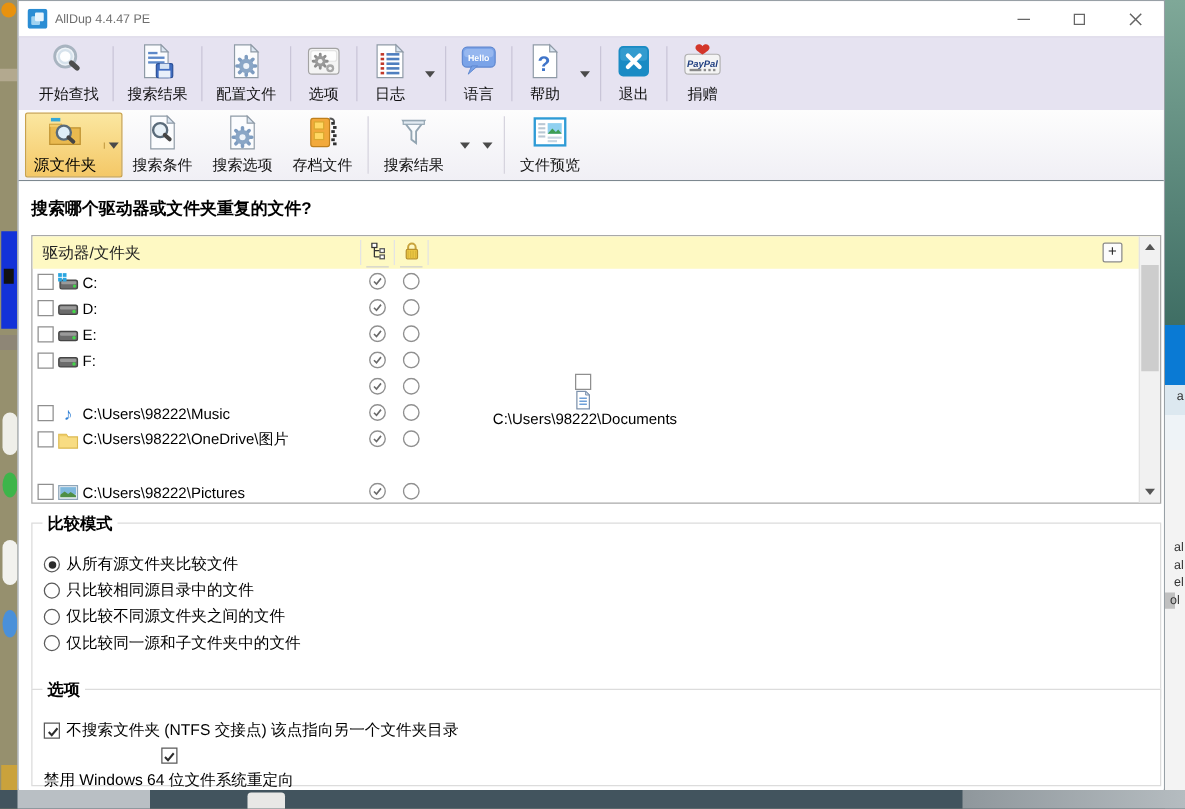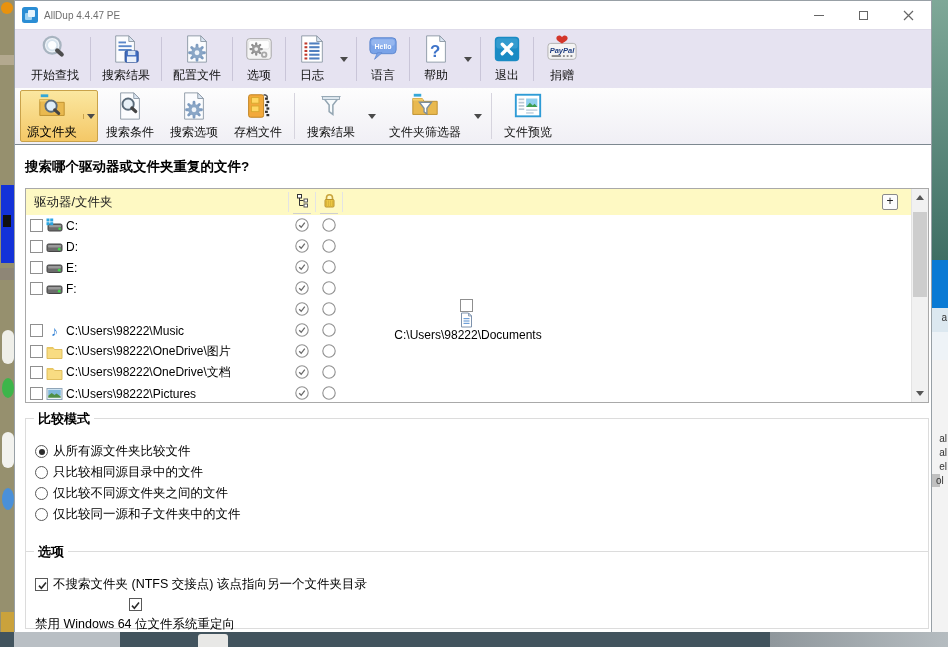--- a/index.html
+++ b/index.html
@@ -314,29 +314,20 @@
     </div>
     <div class="vsep2"></div>
     <div class="tbtn">
       <svg width="30" height="30" viewBox="0 0 32 32">
         <path d="M7 6h18l-7 9v10l-4-3v-7z" fill="#f7fafc" stroke="#93a5b2" stroke-width="1.6"></path>
         <rect x="7" y="6" width="18" height="3" fill="#e2ebf2" stroke="#93a5b2"></rect>
       </svg>
       <span class="lab">搜索结果</span>
     </div>
     <div class="caret"></div>
-    <div class="tbtn">
-      <svg width="30" height="30" viewBox="0 0 32 32">
-        <rect x="4" y="3" width="8" height="3" fill="#35a7d8"></rect>
-        <path d="M3 8h10l2 3h14v14H3z" fill="#e9b94f" stroke="#bd8f2e"></path>
-        <path d="M3 8h10l1.4 2H3z" fill="#f4cf6e"></path>
-        <path d="M10 12h13l-5 6.5v6l-3-2.3v-3.7z" fill="#fdfefe" stroke="#7c8e9c" stroke-width="1.4"></path>
-      </svg>
-      <span class="lab">文件夹筛选器</span>
-    </div>
     <div class="caret"></div>
     <div class="vsep2"></div>
     <div class="tbtn">
       <svg width="30" height="30" viewBox="0 0 32 32">
         <rect x="3" y="4" width="26" height="23" fill="#fff" stroke="#2e9bd6" stroke-width="2"></rect>
         <g fill="#b9c8d4">
             <rect x="6" y="8" width="6" height="1.8"></rect>
             <rect x="6" y="11.5" width="6" height="1.8"></rect>
             <rect x="6" y="15" width="6" height="1.8"></rect>
             <rect x="6" y="18.5" width="6" height="1.8"></rect>
@@ -509,37 +500,20 @@
         <span class="rlab">C:\Users\98222\OneDrive\图片</span>
         <svg class="ccheck" width="14" height="14" viewBox="0 0 14 14">
             <circle cx="7" cy="7" r="6.2" fill="#fff" stroke="#909090" stroke-width="1.1"></circle>
             <path d="M4.2 7.2l2 2.1 3.6-4.6" fill="none" stroke="#6a6a6a" stroke-width="1.3"></path>
           </svg>
         <svg class="cempty" width="14" height="14" viewBox="0 0 14 14">
             <circle cx="7" cy="7" r="6.2" fill="#fff" stroke="#909090" stroke-width="1.1"></circle>
           </svg>
       </div>
 
-      <div class="trow" style="top:173px;">
-        <div class="cbx"></div>
-        <span class="ric">
-          <svg width="17" height="16" viewBox="0 0 17 16">
-              <path d="M1 3.5h6l1.5 2H16v9H1z" fill="#f8dc82" stroke="#dcb952" stroke-width="0.9"></path>
-              <path d="M1 3.5h6l1 1.4H1z" fill="#edcb66"></path>
-            </svg>
-        </span>
-        <span class="rlab">C:\Users\98222\OneDrive\文档</span>
-        <svg class="ccheck" width="14" height="14" viewBox="0 0 14 14">
-            <circle cx="7" cy="7" r="6.2" fill="#fff" stroke="#909090" stroke-width="1.1"></circle>
-            <path d="M4.2 7.2l2 2.1 3.6-4.6" fill="none" stroke="#6a6a6a" stroke-width="1.3"></path>
-          </svg>
-        <svg class="cempty" width="14" height="14" viewBox="0 0 14 14">
-            <circle cx="7" cy="7" r="6.2" fill="#fff" stroke="#909090" stroke-width="1.1"></circle>
-          </svg>
-      </div>
 
       <div class="trow" style="top:194px;">
         <div class="cbx"></div>
         <span class="ric">
           <svg width="17" height="16" viewBox="0 0 17 16">
               <rect x="1" y="2.5" width="15" height="11" fill="#eef4f9" stroke="#8fa5b8"></rect>
               <rect x="2.2" y="3.7" width="12.6" height="6" fill="#7fb8dc"></rect>
               <path d="M2.2 9.7l3.5-2.6 2.8 2 2-1.5 4.3 2.8v1.4H2.2z" fill="#4f8f45"></path>
             </svg>
         </span>

